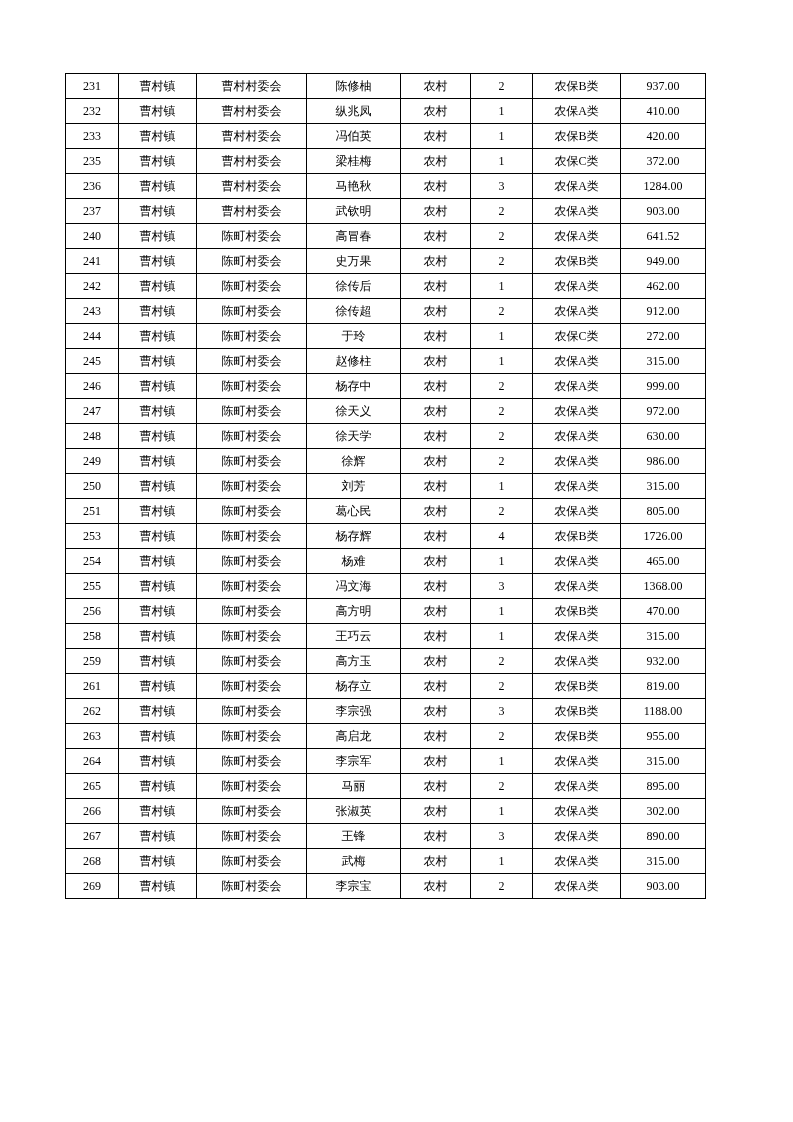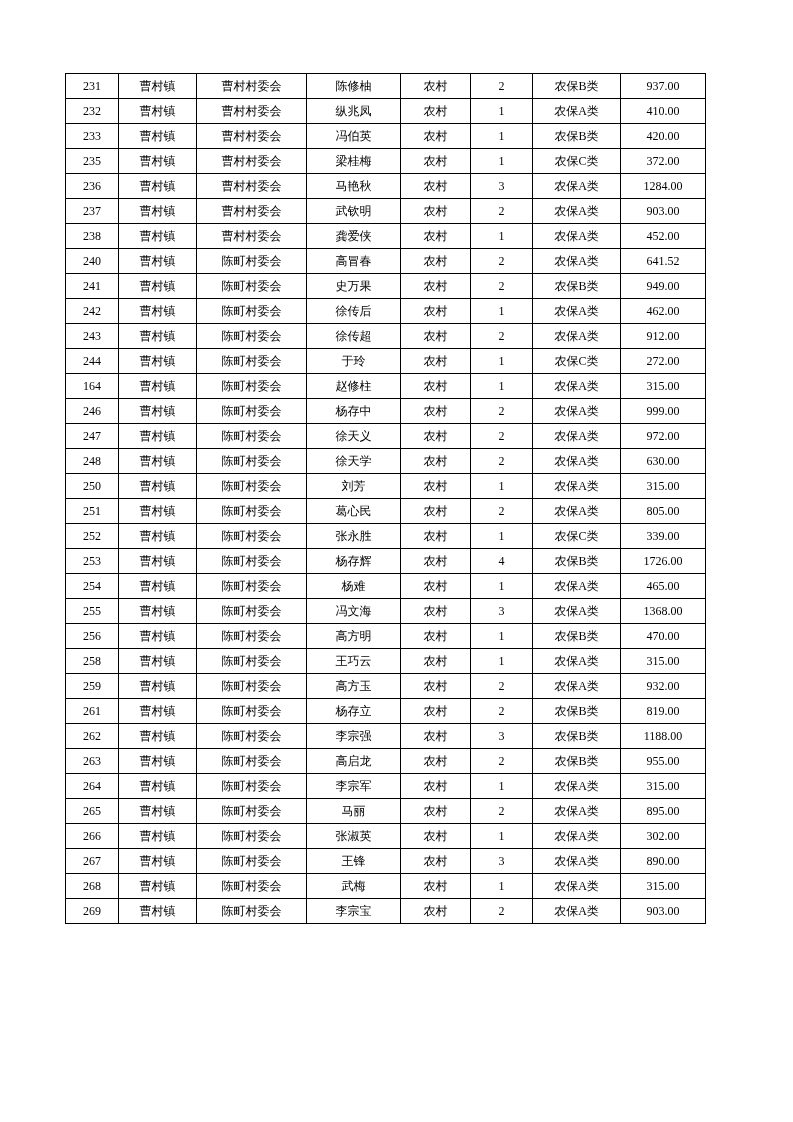--- a/index.html
+++ b/index.html
@@ -114,30 +114,20 @@
           <td>237</td>
           <td>曹村镇</td>
           <td>曹村村委会</td>
           <td>武钦明</td>
           <td>农村</td>
           <td>2</td>
           <td>农保A类</td>
           <td>903.00</td>
         </tr>
         <tr>
-          <td>238</td>
-          <td>曹村镇</td>
-          <td>曹村村委会</td>
-          <td>龚爱侠</td>
-          <td>农村</td>
-          <td>1</td>
-          <td>农保A类</td>
-          <td>452.00</td>
-        </tr>
-        <tr>
           <td>240</td>
           <td>曹村镇</td>
           <td>陈町村委会</td>
           <td>高冒春</td>
           <td>农村</td>
           <td>2</td>
           <td>农保A类</td>
           <td>641.52</td>
         </tr>
         <tr>
@@ -174,21 +164,21 @@
           <td>244</td>
           <td>曹村镇</td>
           <td>陈町村委会</td>
           <td>于玲</td>
           <td>农村</td>
           <td>1</td>
           <td>农保C类</td>
           <td>272.00</td>
         </tr>
         <tr>
-          <td>164</td>
+          <td>245</td>
           <td>曹村镇</td>
           <td>陈町村委会</td>
           <td>赵修柱</td>
           <td>农村</td>
           <td>1</td>
           <td>农保A类</td>
           <td>315.00</td>
         </tr>
         <tr>
           <td>246</td>
@@ -214,48 +204,48 @@
           <td>248</td>
           <td>曹村镇</td>
           <td>陈町村委会</td>
           <td>徐天学</td>
           <td>农村</td>
           <td>2</td>
           <td>农保A类</td>
           <td>630.00</td>
         </tr>
         <tr>
+          <td>249</td>
+          <td>曹村镇</td>
+          <td>陈町村委会</td>
+          <td>徐辉</td>
+          <td>农村</td>
+          <td>2</td>
+          <td>农保A类</td>
+          <td>986.00</td>
+        </tr>
+        <tr>
           <td>250</td>
           <td>曹村镇</td>
           <td>陈町村委会</td>
           <td>刘芳</td>
           <td>农村</td>
           <td>1</td>
           <td>农保A类</td>
           <td>315.00</td>
         </tr>
         <tr>
           <td>251</td>
           <td>曹村镇</td>
           <td>陈町村委会</td>
           <td>葛心民</td>
           <td>农村</td>
           <td>2</td>
           <td>农保A类</td>
           <td>805.00</td>
-        </tr>
-        <tr>
-          <td>252</td>
-          <td>曹村镇</td>
-          <td>陈町村委会</td>
-          <td>张永胜</td>
-          <td>农村</td>
-          <td>1</td>
-          <td>农保C类</td>
-          <td>339.00</td>
         </tr>
         <tr>
           <td>253</td>
           <td>曹村镇</td>
           <td>陈町村委会</td>
           <td>杨存辉</td>
           <td>农村</td>
           <td>4</td>
           <td>农保B类</td>
           <td>1726.00</td>

